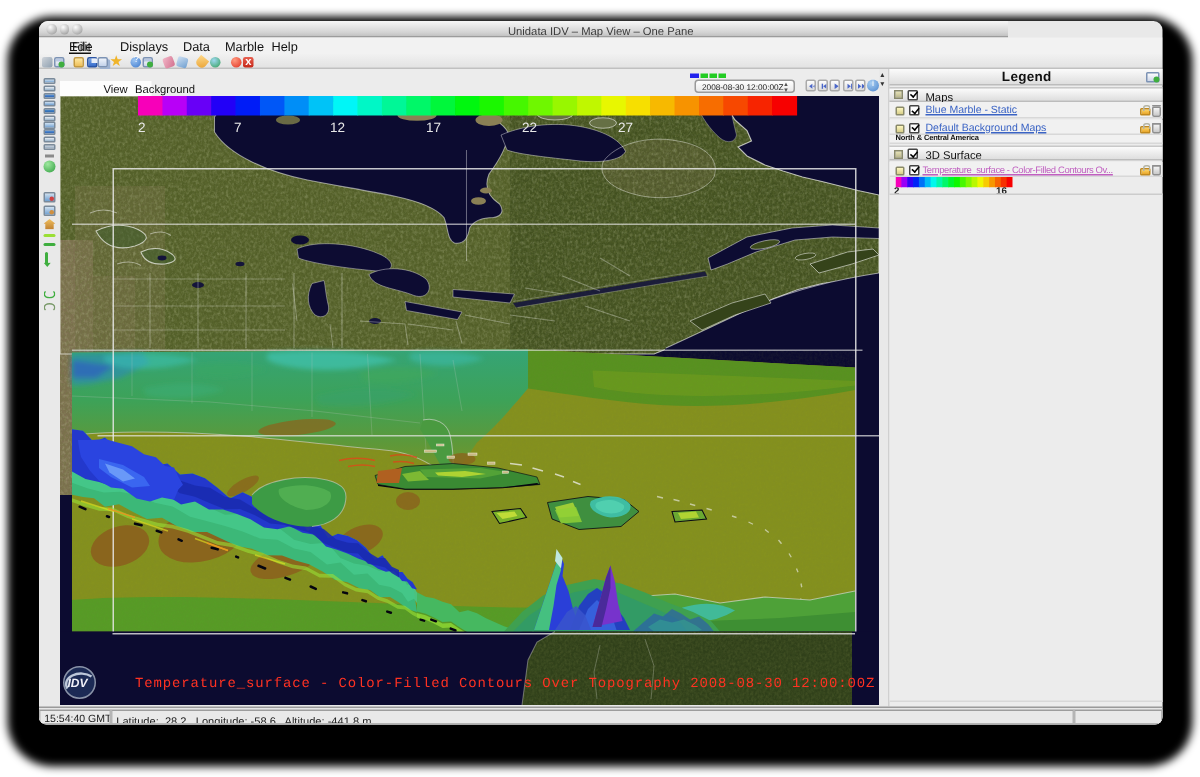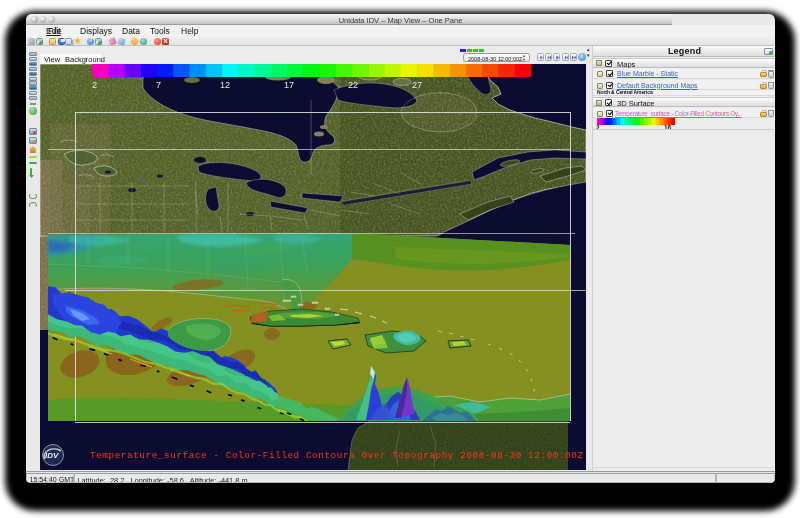--- a/index.html
+++ b/index.html
@@ -14,21 +14,21 @@
 #title { position:absolute; top:1.5px; left:0; width:749px; text-align:center;
   font-size:7.5px; color:#3a3a3a; }
 #menubar { position:absolute; left:0; top:11px; width:749px; height:11px; background:#f2f2f2; }
 .mi { position:absolute; top:1px; font-size:8.5px; color:#111; }
 #toolbar { position:absolute; left:0; top:22px; width:749px; height:10px;
   background:linear-gradient(#f1f1f1,#e3e3e3); border-bottom:1px solid #c0c0c0; }
 .ticon { position:absolute; top:1.5px; width:7px; height:7px; border-radius:1.5px; }
 #lefticons { position:absolute; left:0; top:32px; width:14px; height:424px; }
 #viewtop { position:absolute; left:14px; top:32px; width:546px; height:18px; background:#ececec; }
 #vmenustrip { position:absolute; left:0px; top:8px; width:61px; height:10px; background:#fdfdfd; }
-.vmi { position:absolute; top:1px; font-size:7.5px; color:#111; }
+.vmi { position:absolute; top:1px; font-size:7.5px; color:#111;margin-left:25px; }
 #map { position:absolute; left:14px; top:50px; width:546px; height:406px; background:#0c0b30; overflow:hidden; }
 #legend { position:absolute; left:566px; top:32px; width:183px; height:425px; background:#ececec; border-left:1px solid #d0d0d0; }
 .lrow { position:absolute; left:0; width:183px; background:#f1f1f1; border-bottom:1px solid #d8d8d8; }
 .lsec { background:linear-gradient(#fbfbfb,#dedede); border-top:1px solid #c8c8c8; border-bottom:1px solid #bcbcbc; }
 .cb { position:absolute; width:7px; height:7px; background:#fdfdfd; border:1px solid #444; border-radius:1px; }
 .cb:after { content:""; position:absolute; left:0.8px; top:0.8px; width:3.6px; height:2.2px; border-left:1.1px solid #000; border-bottom:1.1px solid #000; transform:rotate(-50deg); }
 .plus { position:absolute; width:6px; height:6px; background:linear-gradient(#fdf7c0,#d8cf8a); border:1px solid #8a8a6a; border-radius:1px; }
 .llink { position:absolute; font-size:7px; text-decoration:underline; white-space:nowrap; }
 .lock { position:absolute; width:7px; height:5px; background:linear-gradient(#ffd76a,#e8a62a); border:1px solid #c08a20; border-radius:1px; }
 .lock:before { content:""; position:absolute; left:1px; top:-3px; width:3px; height:3px;
@@ -46,21 +46,21 @@
   <div class="tl" style="left:5px;"></div>
   <div class="tl" style="left:13.5px;"></div>
   <div class="tl" style="left:22px;"></div>
   <div id="title">Unidata IDV – Map View – One Pane</div>
  </div>
  <div id="menubar">
   <span class="mi" style="left:6px;padding-left:16px;">File</span>
   <span class="mi" style="left:20px;text-decoration:underline;">Edit</span>
   <span class="mi" style="left:54px;">Displays</span>
   <span class="mi" style="left:96px;">Data</span>
-  <span class="mi" style="left:124px;">Tools</span>
+  <span class="mi" style="left:124px;">Marble</span>
   <span class="mi" style="left:155px;">Help</span>
  </div>
  <div id="toolbar">
       <div class="ticon" style="left:2px;background:linear-gradient(135deg,#cfd4da,#8fa0b0);"></div>
       <div class="ticon" style="left:10px;background:linear-gradient(#fdfdfd,#cdd6e8);border:0.5px solid #7c93b5;box-shadow:inset 0 2px #b9c8e2;">
         <div style="position:absolute;right:-1px;bottom:-1px;width:4px;height:4px;border-radius:50%;background:#3fae3f;"></div>
       </div>
       <div class="ticon" style="left:23px;background:linear-gradient(#ffe9a0,#eebf5a);border:0.5px solid #c49a40;"></div>
       <div class="ticon" style="left:32px;background:linear-gradient(#7aa7e8,#3a6ecb);border:0.5px solid #2c56a5;">
         <div style="position:absolute;left:1.5px;top:0px;width:5px;height:3px;background:#e8eef8;"></div>

